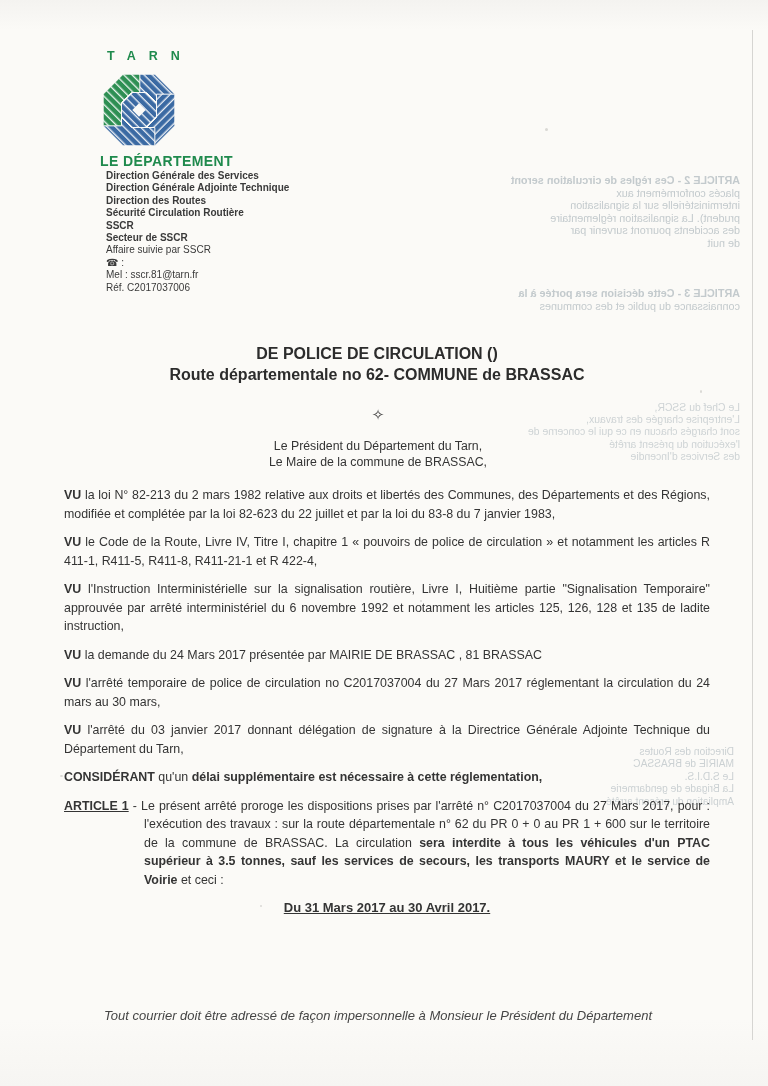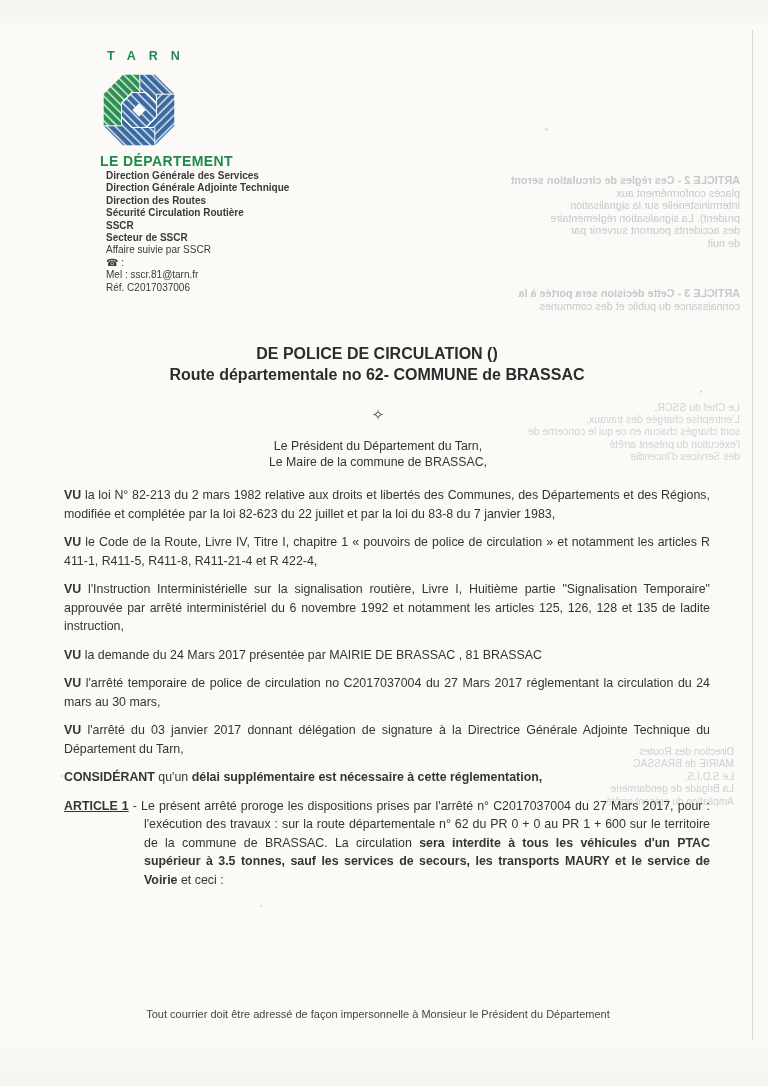--- a/index.html
+++ b/index.html
@@ -32,21 +32,21 @@
   .recital b{font-weight:bold;}
   .considerant{margin-top:2px !important;}
   .decision-heading{text-align:center;font-weight:bold;margin:26px 0 14px 0 !important;font-size:12.6px;}
   .article{padding-left:80px;text-indent:-80px;margin-top:2px !important;}
   .article .lbl{font-weight:bold;text-decoration:underline;}
   .validity{text-align:center;margin-top:9px;font-size:13px;}
   .validity u{font-weight:bold;}
 
   
   .footer-address{position:absolute;left:0;right:12px;top:982px;text-align:center;font-size:10px;color:#3d3d3d;}
-  .footer-notice{position:absolute;left:0;right:12px;top:1008px;text-align:center;font-size:11px;color:#454545;}
+  .footer-notice{position:absolute;left:0;right:12px;top:1008px;text-align:center;font-size:13px;font-style:italic;color:#454545;}
 
   
   .bleed{position:absolute;transform:scaleX(-1);color:#c3cacd;filter:blur(.4px);text-align:left;}
   .bleed div{white-space:nowrap;overflow:hidden;}
   .bleed .first{font-weight:bold;}
   .bleed-a{top:174px;right:28px;width:312px;font-size:10.8px;line-height:12.6px;}
   .bleed-b{top:287px;right:28px;width:312px;font-size:10.8px;line-height:12.6px;}
   .bleed-c{top:402px;right:28px;width:300px;font-size:10.4px;line-height:12.2px;opacity:.8;}
   .bleed-d{top:746px;right:34px;width:225px;font-size:10.2px;line-height:12.4px;opacity:.85;}
 </style>
@@ -125,31 +125,32 @@
 
   <div class="ornament">✧</div>
 
   <div class="salutation">
     <div>Le Président du Département du Tarn,</div>
     <div>Le Maire de la commune de BRASSAC,</div>
   </div>
 
   <div class="body-col">
     <p class="recital"><b>VU</b> <span>la loi N° 82-213 du 2 mars 1982 relative aux droits et libertés des Communes, des Départements et des Régions, modifiée et complétée par la loi 82-623 du 22 juillet et par la loi du 83-8 du 7 janvier 1983,</span></p>
-    <p class="recital"><b>VU</b> <span>le Code de la Route, Livre IV, Titre I, chapitre 1 « pouvoirs de police de circulation » et notamment les articles R 411-1, R411-5, R411-8, R411-21-4 et R 422-4,</span></p>
+    <p class="recital"><b>VU</b> <span>le Code de la Route, Livre IV, Titre I, chapitre 1 « pouvoirs de police de circulation » et notamment les articles R 411-1, R411-5, R411-8, R411-21-1 et R 422-4,</span></p>
     <p class="recital"><b>VU</b> <span>l'Instruction Interministérielle sur la signalisation routière, Livre I, Huitième partie "Signalisation Temporaire" approuvée par arrêté interministériel du 6 novembre 1992 et notamment les articles 125, 126, 128 et 135 de ladite instruction,</span></p>
     <p class="recital"><b>VU</b> <span>la demande du 24 Mars 2017 présentée par MAIRIE DE BRASSAC ,  81 BRASSAC</span></p>
     <p class="recital"><b>VU</b> <span>l'arrêté temporaire de police de circulation no C2017037004 du 27 Mars 2017 réglementant la circulation du 24 mars au 30 mars,</span></p>
     <p class="recital"><b>VU</b> <span>l'arrêté du 03 janvier 2017 donnant délégation de signature à la Directrice Générale Adjointe Technique du Département du Tarn,</span></p>
 
     <p class="considerant"><b>CONSIDÉRANT</b> <span>qu'un</span> <b>délai supplémentaire est nécessaire à cette réglementation,</b></p>
 
 
     <p class="article"><span class="lbl">ARTICLE 1</span><span> - </span><span>Le présent arrêté proroge les dispositions prises par l'arrêté n° C2017037004 du 27 Mars 2017, pour : l'exécution des travaux :  sur la route départementale n° 62 du PR 0 + 0 au PR 1 + 600 sur le territoire de la commune  de BRASSAC. La circulation </span><b>sera interdite à tous les véhicules d'un PTAC supérieur à 3.5 tonnes, sauf les services de secours, les transports MAURY et le service de Voirie </b><span>et ceci :</span></p>
 
+    <div class="validity"><u>Du 31 Mars 2017 au 30 Avril 2017.</u></div>
   </div>
 
   <div class="footer-notice">Tout courrier doit être adressé de façon impersonnelle à Monsieur le Président du Département</div>
 
   <div class="scan-edge"></div>
   <div class="speck" style="left:545px;top:128px;width:3px;height:3px;"></div>
   <div class="speck" style="left:420px;top:600px;width:2px;height:2px;"></div>
   <div class="speck" style="left:60px;top:775px;width:3px;height:2px;"></div>
   <div class="speck" style="left:260px;top:905px;width:2px;height:2px;"></div>
   <div class="speck" style="left:700px;top:390px;width:2px;height:3px;"></div>

